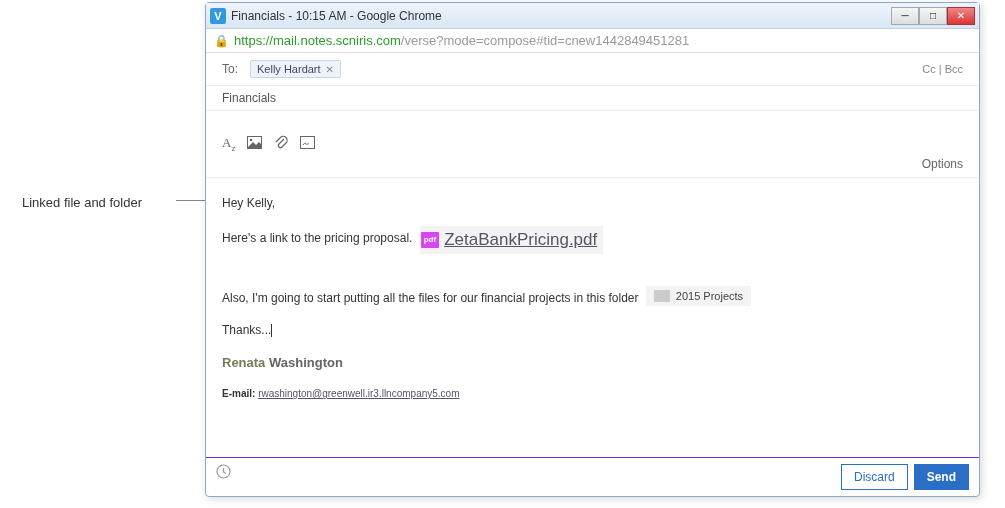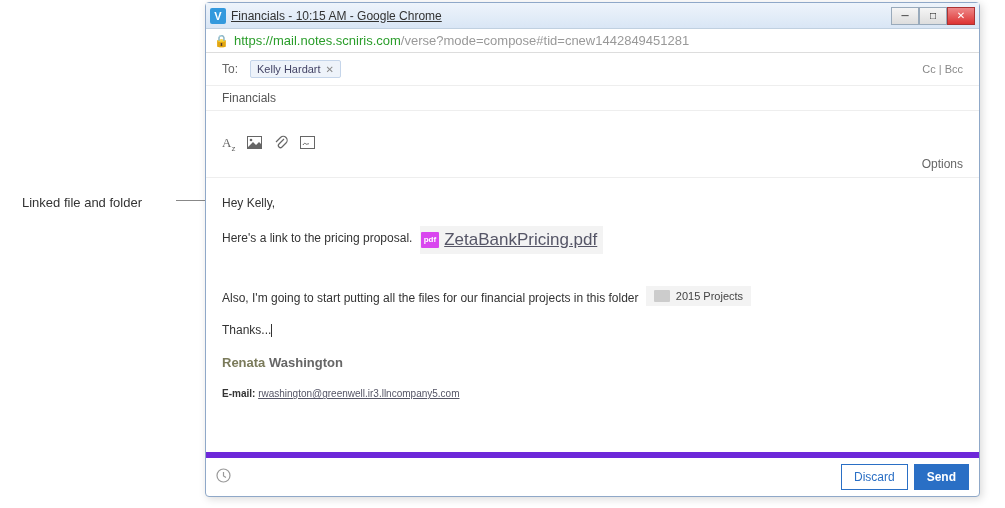--- a/index.html
+++ b/index.html
@@ -74,21 +74,21 @@
       background: #3399dd;
       border-radius: 2px;
       margin-right: 5px;
       display: flex;
       align-items: center;
       justify-content: center;
       color: #fff;
       font-size: 11px;
       font-weight: bold;
     }
-    .titlebar-text { flex: 1; color: #333; text-decoration: underline; }
+    .titlebar-text { flex: 1; color: #333; }
     .win-btns { display: flex; gap: 0; }
     .win-btn {
       width: 28px;
       height: 18px;
       border: 1px solid #9ab;
       background: linear-gradient(to bottom, #f5f5f5, #ddd);
       display: flex;
       align-items: center;
       justify-content: center;
       font-size: 10px;
@@ -209,24 +209,23 @@
     }
     
     .cursor { display: inline-block; width: 1px; height: 13px; background: #333; vertical-align: middle; }
     
     .sig-name { font-weight: bold; color: #666; font-size: 13px; }
     .sig-name .first { color: #7a7a5a; }
     .sig-email { font-size: 10px; color: #333; margin-top: 4px; }
     .sig-email a { color: #556; text-decoration: underline; }
     
     .footer {
-      border-top: 6px solid #6d28d9;
+      border-top: 1px solid #6d28d9;
       padding: 6px 10px;
       display: flex;
-      align-items: center;
     }
     .clock-icon { color: #999; font-size: 14px; }
     .btn {
       padding: 5px 12px;
       font-size: 12px;
       border: 1px solid #2a6fc5;
       cursor: pointer;
       margin-left: 6px;
     }
     .btn-discard { background: #fff; color: #2a6fc5; }

